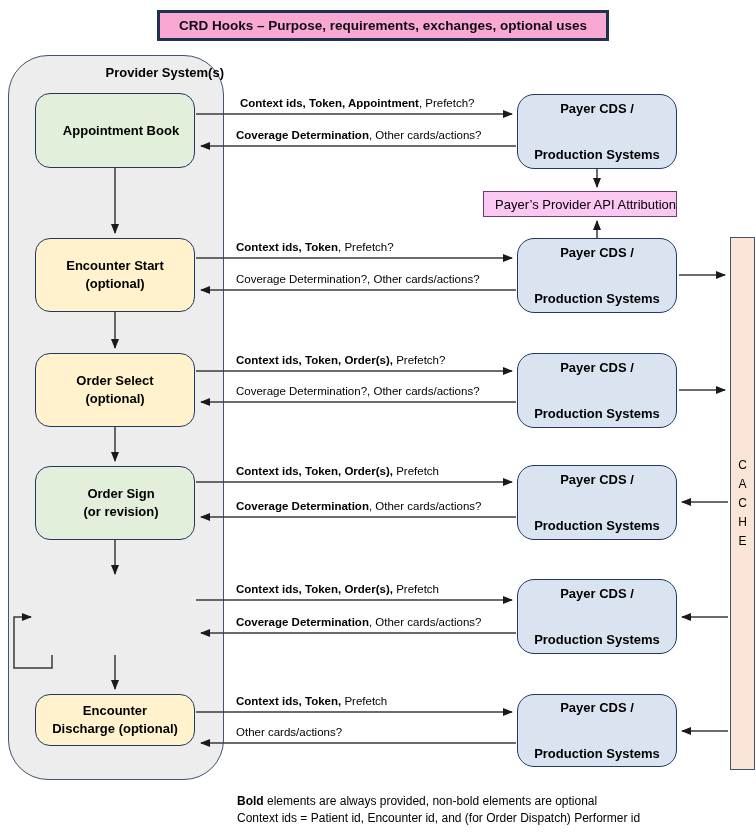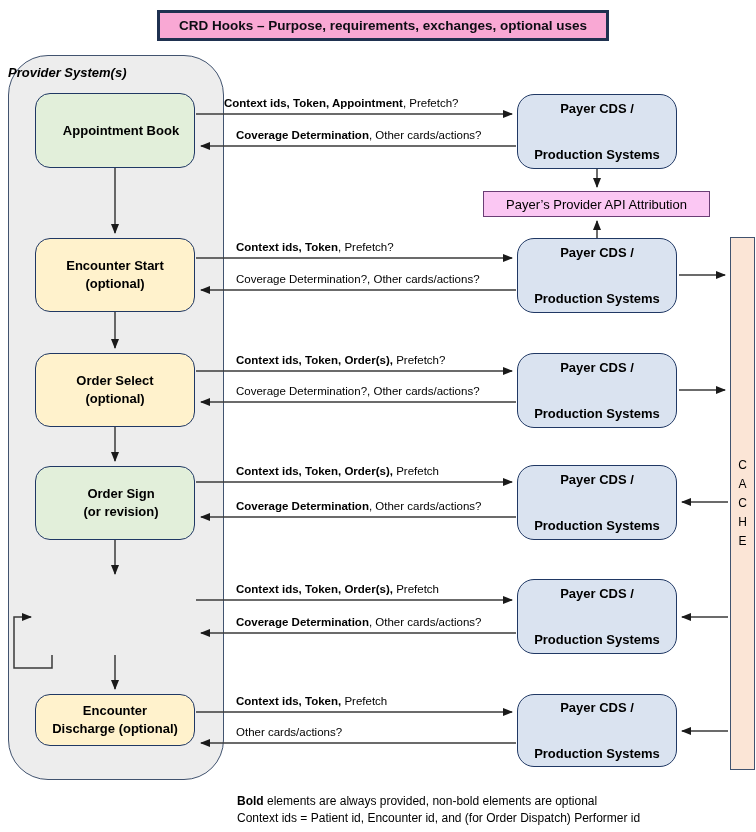--- a/index.html
+++ b/index.html
@@ -5,38 +5,38 @@
   html,body{margin:0;padding:0;background:#fff;}
   .canvas{position:relative;width:756px;height:832px;background:#ffffff;
           font-family:"Liberation Sans",sans-serif;color:#000;overflow:hidden;}
 
   .title-box{position:absolute;left:157px;top:10px;width:446px;height:25px;
              border:3px solid #1f3150;background:#f9a8d4;display:flex;align-items:center;justify-content:center;
              font-weight:bold;font-size:13.5px;color:#0d0d14;}
 
   .provider-container{position:absolute;left:8px;top:55px;width:216px;height:725px;
              background:#ededed;border:1.5px solid #41536f;border-radius:40px;box-sizing:border-box;}
-  .provider-label{position:absolute;left:8px;top:65px;width:216px;text-align:left;
-             font-weight:bold;font-size:13px;font-style:italic;}
+  .provider-label{position:absolute;left:8px;top:65px;width:216px;text-align:right;
+             font-weight:bold;font-size:13px;}
 
   .hook-box{position:absolute;left:35px;width:160px;box-sizing:border-box;
             border:1.5px solid #203864;border-radius:15px;
             display:flex;flex-direction:column;align-items:center;justify-content:center;
             font-weight:bold;font-size:13px;line-height:18px;text-align:center;}
   .green{background:#e2efda;padding-left:12px;}
   .yellow{background:#fff2cc;}
 
   .payer-box{position:absolute;left:517px;width:160px;height:75px;box-sizing:border-box;
              background:#dae3f0;border:1.5px solid #203864;border-radius:17px;
              display:flex;flex-direction:column;align-items:center;justify-content:center;
              font-weight:bold;font-size:13px;line-height:18px;text-align:center;gap:28px;}
 
-  .attribution-box{position:absolute;left:483px;top:191px;width:227px;height:26px;box-sizing:border-box;
+  .attribution-box{position:absolute;left:483px;top:191px;width:194px;height:26px;box-sizing:border-box;
              background:#fbc7f3;border:1.5px solid #6a3d75;
-             display:flex;align-items:center;justify-content:center;font-size:13px;}
+             display:flex;align-items:center;justify-content:flex-end;font-size:13px;}
 
   .cache-box{position:absolute;left:730px;top:237px;width:25px;height:533px;box-sizing:border-box;
              background:#fbe5d6;border:1.5px solid #41536f;
              display:flex;flex-direction:column;align-items:center;justify-content:center;
              font-size:12px;line-height:19px;}
 
   .alabel{position:absolute;white-space:nowrap;font-size:11.5px;}
   .b{font-weight:bold;}
 
   .legend{position:absolute;left:237px;top:793px;font-size:12px;line-height:17px;}
@@ -106,21 +106,21 @@
   </div>
 
   <div class="cache-box">
     <div>C</div>
     <div>A</div>
     <div>C</div>
     <div>H</div>
     <div>E</div>
   </div>
 
-  <div class="alabel" style="left:224px;top:97px;"><span class="b">Context ids, Token, Appointment</span><span>, Prefetch?</span></div>
+  <div class="alabel" style="left:240px;top:97px;"><span class="b">Context ids, Token, Appointment</span><span>, Prefetch?</span></div>
   <div class="alabel" style="left:236px;top:129px;"><span class="b">Coverage Determination</span><span>, Other cards/actions?</span></div>
 
   <div class="alabel" style="left:236px;top:241px;"><span class="b">Context ids, Token</span><span>, Prefetch?</span></div>
   <div class="alabel" style="left:236px;top:273px;"><span class="b"></span><span>Coverage Determination?, Other cards/actions?</span></div>
 
   <div class="alabel" style="left:236px;top:354px;"><span class="b">Context ids, Token, Order(s),</span><span> Prefetch?</span></div>
   <div class="alabel" style="left:236px;top:385px;"><span class="b"></span><span>Coverage Determination?, Other cards/actions?</span></div>
 
   <div class="alabel" style="left:236px;top:465px;"><span class="b">Context ids, Token, Order(s),</span><span> Prefetch</span></div>
   <div class="alabel" style="left:236px;top:500px;"><span class="b">Coverage Determination</span><span>, Other cards/actions?</span></div>

